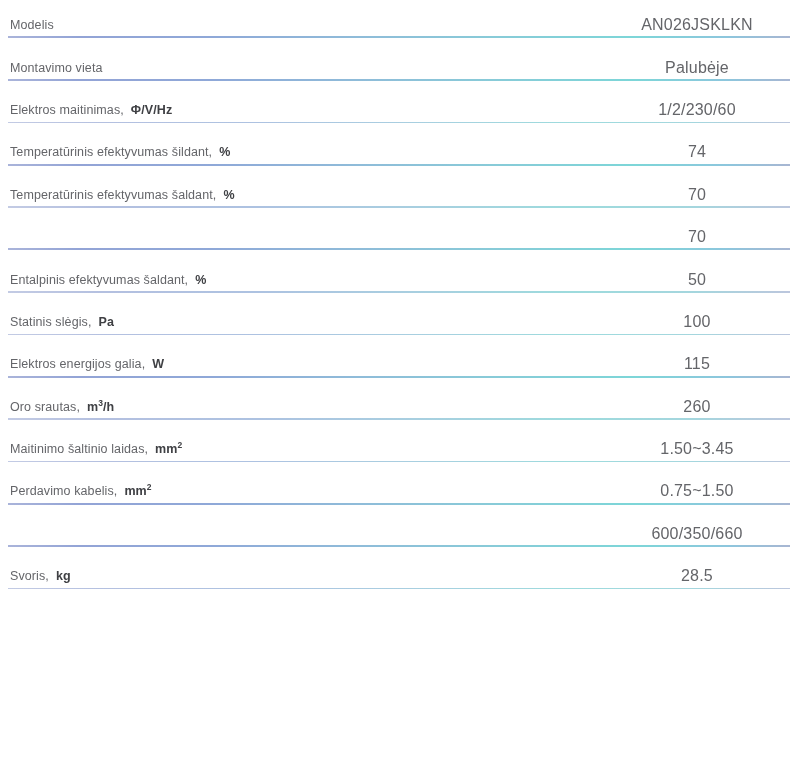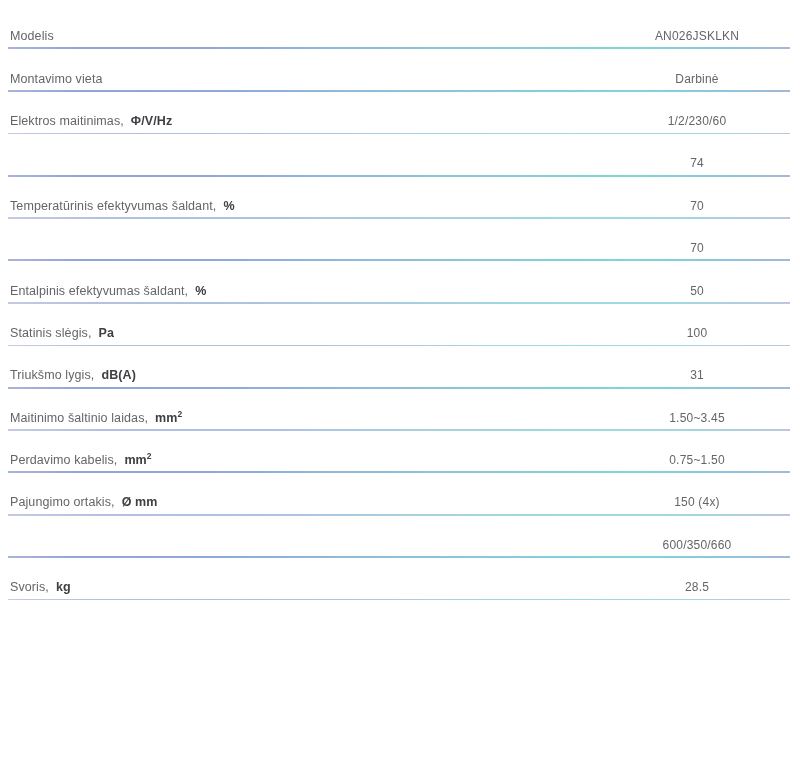--- a/index.html
+++ b/index.html
@@ -12,21 +12,21 @@
     height: 761px;
     font-family: "Liberation Sans", sans-serif;
     overflow: hidden;
   }
 
   #spec-table {
     width: 640px;
     height: 761px;
     position: relative;
     box-sizing: border-box;
-    padding-top: 15px;
+    padding-top: 4px;
   }
 
   .spec-row {
     position: relative;
     height: 42.4px;
     box-sizing: border-box;
   }
 
   .spec-label {
     position: absolute;
@@ -50,21 +50,21 @@
     font-size: 8.5px;
     vertical-align: super;
     line-height: 0;
   }
 
   .spec-value {
     position: absolute;
     left: 697px;
     top: 50%;
     transform: translate(-50%, -50%);
-    font-size: 12px;
+    font-size: 16px;
     color: #646569;
     white-space: nowrap;
     letter-spacing: 0.2px;
   }
 
   .spec-divider {
     position: absolute;
     left: 8px;
     width: 782px;
     bottom: 8px;
@@ -100,29 +100,30 @@
 <body>
 
 <div id="spec-table">
     <div class="spec-row">
       <div class="spec-label">Modelis</div>
       <div class="spec-value">AN026JSKLKN</div>
       <div class="spec-divider"></div>
     </div>
     <div class="spec-row">
       <div class="spec-label">Montavimo vieta</div>
-      <div class="spec-value">Darbinė</div>
+      <div class="spec-value">Palubėje</div>
       <div class="spec-divider"></div>
     </div>
     <div class="spec-row light">
       <div class="spec-label">Elektros maitinimas,<span class="spec-unit">Φ/V/Hz</span></div>
       <div class="spec-value">1/2/230/60</div>
       <div class="spec-divider"></div>
     </div>
     <div class="spec-row">
+      <div class="spec-label">Temperatūrinis efektyvumas šildant,<span class="spec-unit">%</span></div>
       <div class="spec-value">74</div>
       <div class="spec-divider"></div>
     </div>
     <div class="spec-row light">
       <div class="spec-label">Temperatūrinis efektyvumas šaldant,<span class="spec-unit">%</span></div>
       <div class="spec-value">70</div>
       <div class="spec-divider"></div>
     </div>
     <div class="spec-row">
       <div class="spec-value">70</div>
@@ -132,37 +133,37 @@
       <div class="spec-label">Entalpinis efektyvumas šaldant,<span class="spec-unit">%</span></div>
       <div class="spec-value">50</div>
       <div class="spec-divider"></div>
     </div>
     <div class="spec-row light">
       <div class="spec-label">Statinis slėgis,<span class="spec-unit">Pa</span></div>
       <div class="spec-value">100</div>
       <div class="spec-divider"></div>
     </div>
     <div class="spec-row">
-      <div class="spec-label">Triukšmo lygis,<span class="spec-unit">dB(A)</span></div>
-      <div class="spec-value">31</div>
+      <div class="spec-label">Elektros energijos galia,<span class="spec-unit">W</span></div>
+      <div class="spec-value">115</div>
+      <div class="spec-divider"></div>
+    </div>
+    <div class="spec-row light">
+      <div class="spec-label">Oro srautas,<span class="spec-unit">m<sup>3</sup>/h</span></div>
+      <div class="spec-value">260</div>
       <div class="spec-divider"></div>
     </div>
     <div class="spec-row light">
       <div class="spec-label">Maitinimo šaltinio laidas,<span class="spec-unit">mm<sup>2</sup></span></div>
       <div class="spec-value">1.50~3.45</div>
       <div class="spec-divider"></div>
     </div>
     <div class="spec-row">
       <div class="spec-label">Perdavimo kabelis,<span class="spec-unit">mm<sup>2</sup></span></div>
       <div class="spec-value">0.75~1.50</div>
-      <div class="spec-divider"></div>
-    </div>
-    <div class="spec-row light">
-      <div class="spec-label">Pajungimo ortakis,<span class="spec-unit">Ø mm</span></div>
-      <div class="spec-value">150 (4x)</div>
       <div class="spec-divider"></div>
     </div>
     <div class="spec-row">
       <div class="spec-value">600/350/660</div>
       <div class="spec-divider"></div>
     </div>
     <div class="spec-row light">
       <div class="spec-label">Svoris,<span class="spec-unit">kg</span></div>
       <div class="spec-value">28.5</div>
       <div class="spec-divider"></div>

